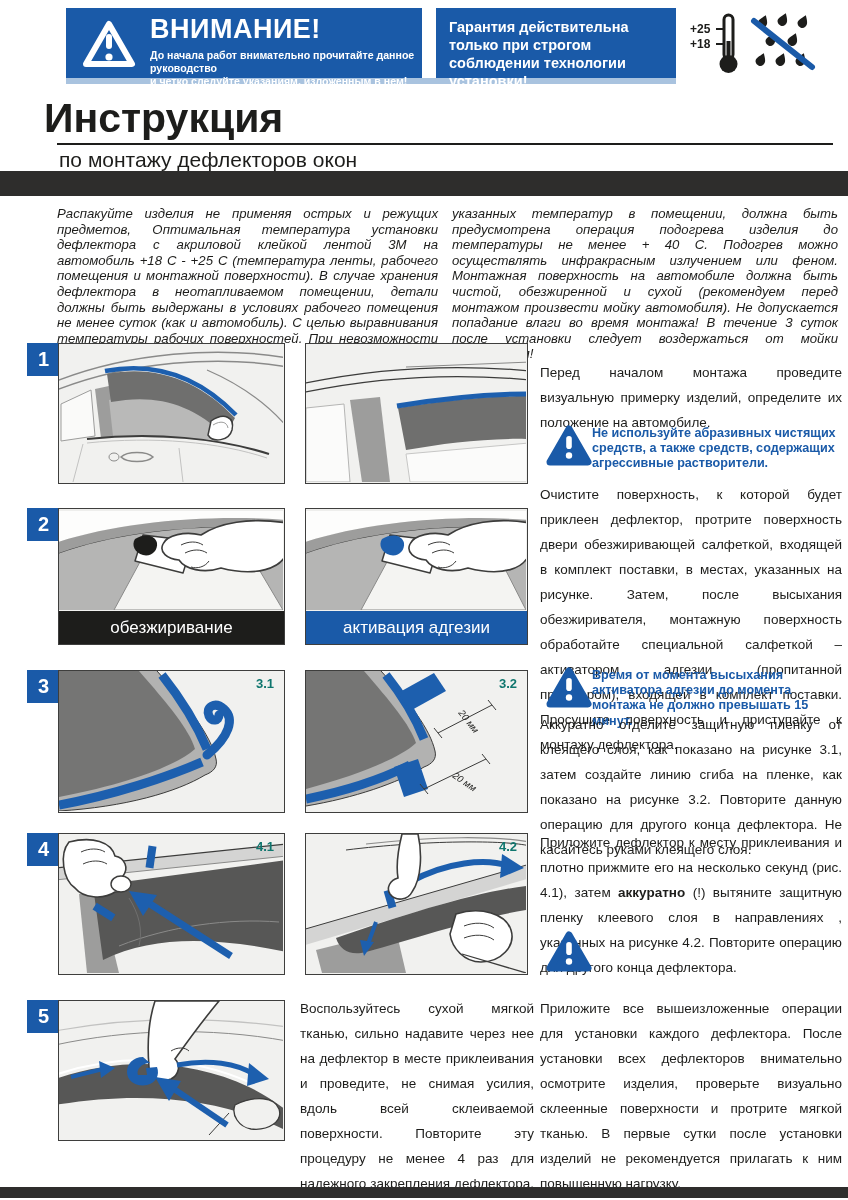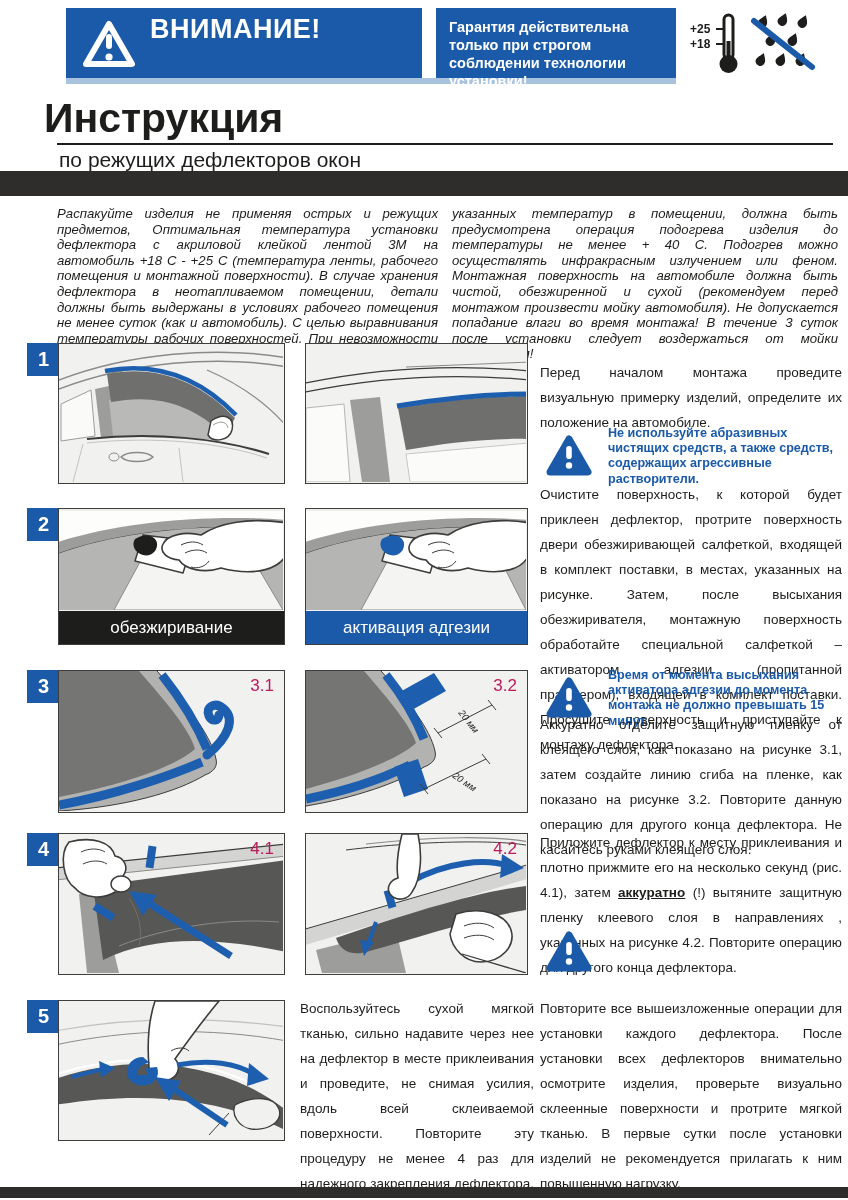--- a/index.html
+++ b/index.html
@@ -40,50 +40,54 @@
   .f3a{left:58px;top:670px;width:227px;height:143px;}
   .f3b{left:305px;top:670px;width:223px;height:143px;}
   .f4a{left:58px;top:833px;width:227px;height:142px;}
   .f4b{left:305px;top:833px;width:223px;height:142px;}
   .f5 {left:58px;top:1000px;width:227px;height:141px;}
   .frame svg{display:block;}
   .caption{position:absolute;left:0;bottom:0;width:100%;height:33px;color:#fff;font-size:17px;
            display:flex;align-items:center;justify-content:center;}
   .cap-black{background:#1d1d1b;}
   .cap-blue{background:#1a5aa8;}
-  .figlbl{position:absolute;top:5px;right:10px;font-size:17px;font-weight:normal;color:#be185d;}
+  .figlbl{position:absolute;top:5px;right:10px;font-size:13px;font-weight:bold;color:#0f766e;}
   
   .para{position:absolute;font-size:13.5px;line-height:25px;text-align:justify;}
   .p1{left:540px;top:360px;width:302px;}
   .p2{left:540px;top:482px;width:302px;}
   .p3{left:540px;top:712px;width:302px;}
   .p4{left:540px;top:830px;width:302px;}
   .p5mid{left:300px;top:996px;width:234px;}
   .p5{left:540px;top:996px;width:302px;}
-  .u{font-weight:bold;text-decoration:underline;}
-  .warn{position:absolute;left:546px;width:298px;display:flex;gap:16px;align-items:center;}
+  .u{font-weight:bold;}
+  .warn{position:absolute;left:546px;width:298px;display:flex;gap:0;align-items:flex-start;}
   .w1{top:424px}.w2{top:666px}.w3{top:930px}
   .warn-text{color:#1a5aa8;font-weight:bold;font-size:12.6px;line-height:15.2px;padding-top:2px;}
   .tri-small{flex:none;}
   .dimtext{font-family:"Liberation Sans",sans-serif;font-size:9.5px;fill:#1d1d1b;font-style:italic;}
 </style>
 </head>
 <body>
 
 <div class="page">
 
   <div class="hdr-shadow"></div>
 
   <div class="hdr-left">
     <svg class="tri-big" width="58" height="52" viewBox="0 0 58 52">
       <path d="M29,6 L52,46 L6,46 Z" fill="#1a5aa8" stroke="#fff" stroke-width="6" stroke-linejoin="round"></path>
       <rect x="26" y="16" width="6" height="15" rx="3" fill="#fff"></rect>
       <circle cx="29" cy="39" r="3.6" fill="#fff"></circle>
     </svg>
     <div class="attn-title">ВНИМАНИЕ!</div>
+    <div class="attn-sub">
+      <div>До начала работ внимательно прочитайте данное руководство</div>
+      <div>и четко следуйте указаниям, изложенным в нем!</div>
+    </div>
   </div>
 
   <div class="hdr-right">Гарантия действительна только при строгом соблюдении технологии установки!</div>
 
   <svg class="thermo" width="54" height="64" viewBox="0 0 54 64">
     <rect x="36" y="4" width="9" height="44" rx="4.5" fill="#fff" stroke="#1d1d1b" stroke-width="3"></rect>
     <rect x="38.5" y="30" width="4" height="20" fill="#1d1d1b"></rect>
     <circle cx="40.5" cy="53" r="9" fill="#1d1d1b"></circle>
     <line x1="28" y1="18" x2="36" y2="18" stroke="#1d1d1b" stroke-width="2"></line>
     <line x1="28" y1="33" x2="36" y2="33" stroke="#1d1d1b" stroke-width="2"></line>
@@ -100,21 +104,21 @@
       <path d="M44,20 C47,25 49,28 47,31 a4.5,4.5 0 0 1 -8,0 C37,28 40,25 44,20 Z" transform="rotate(18 44 26)"></path>
       <path d="M12,40 C15,45 17,48 15,51 a4.5,4.5 0 0 1 -8,0 C5,48 8,45 12,40 Z" transform="rotate(18 12 46)"></path>
       <path d="M32,40 C35,45 37,48 35,51 a4.5,4.5 0 0 1 -8,0 C25,48 28,45 32,40 Z" transform="rotate(18 32 46)"></path>
       <path d="M52,40 C55,45 57,48 55,51 a4.5,4.5 0 0 1 -8,0 C45,48 48,45 52,40 Z" transform="rotate(18 52 46)"></path>
     </g>
     <line x1="4" y1="8" x2="62" y2="54" stroke="#1a5aa8" stroke-width="6" stroke-linecap="round"></line>
   </svg>
 
   <div class="doc-title">Инструкция</div>
   <div class="title-rule"></div>
-  <div class="doc-subtitle">по режущих дефлекторов окон</div>
+  <div class="doc-subtitle">по монтажу дефлекторов окон</div>
   <div class="bar bar-top"></div>
 
   <div class="intro intro-left">Распакуйте изделия не применяя острых и режущих предметов, Оптимальная температура установки дефлектора с акриловой клейкой лентой 3М на автомобиль +18 С - +25 С (температура ленты, рабочего помещения и монтажной поверхности). В случае хранения дефлектора в неотапливаемом помещении, детали должны быть выдержаны в условиях рабочего помещения не менее суток (как и автомобиль). С целью выравнивания температуры рабочих поверхностей. При невозможности соблюдения</div>
   <div class="intro intro-right">указанных температур в помещении, должна быть предусмотрена операция подогрева изделия до температуры не менее + 40 С. Подогрев можно осуществлять инфракрасным излучением или феном. Монтажная поверхность на автомобиле должна быть чистой, обезжиренной и сухой (рекомендуем перед монтажом произвести мойку автомобиля). Не допускается попадание влаги во время монтажа! В течение 3 суток после установки следует воздержаться от мойки автомобиля!</div>
 
   <div class="badge b1">1</div>
   <div class="badge b2">2</div>
   <div class="badge b3">3</div>
   <div class="badge b4">4</div>
   <div class="badge b5">5</div>
@@ -316,16 +320,16 @@
 
   <div class="warn w3">
     <svg class="tri-small" width="46" height="42" viewBox="0 0 46 42">
       <path d="M23,5 L42,38 L4,38 Z" fill="#1a5aa8" stroke="#1a5aa8" stroke-width="7" stroke-linejoin="round"></path>
       <rect x="20.2" y="12" width="5.6" height="13" rx="2.8" fill="#fff"></rect>
       <circle cx="23" cy="31.5" r="3.2" fill="#fff"></circle>
     </svg>
   </div>
 
   <div class="para p5mid">Воспользуйтесь сухой мягкой тканью, сильно надавите через нее на дефлектор в месте приклеивания и проведите, не снимая усилия, вдоль всей склеиваемой поверхности. Повторите эту процедуру не менее 4 раз для надежного закрепления дефлектора. Не забудьте повторить операцию для небольших участков на концах дефлектора.</div>
-  <div class="para p5">Повторите все вышеизложенные операции для установки каждого дефлектора. После установки всех дефлекторов внимательно осмотрите изделия, проверьте визуально склеенные поверхности и протрите мягкой тканью. В первые сутки после установки изделий не рекомендуется прилагать к ним повышенную нагрузку.</div>
+  <div class="para p5">Приложите все вышеизложенные операции для установки каждого дефлектора. После установки всех дефлекторов внимательно осмотрите изделия, проверьте визуально склеенные поверхности и протрите мягкой тканью. В первые сутки после установки изделий не рекомендуется прилагать к ним повышенную нагрузку.</div>
 
   <div class="bar bar-bottom"></div>
 </div>
 
 </body></html>

